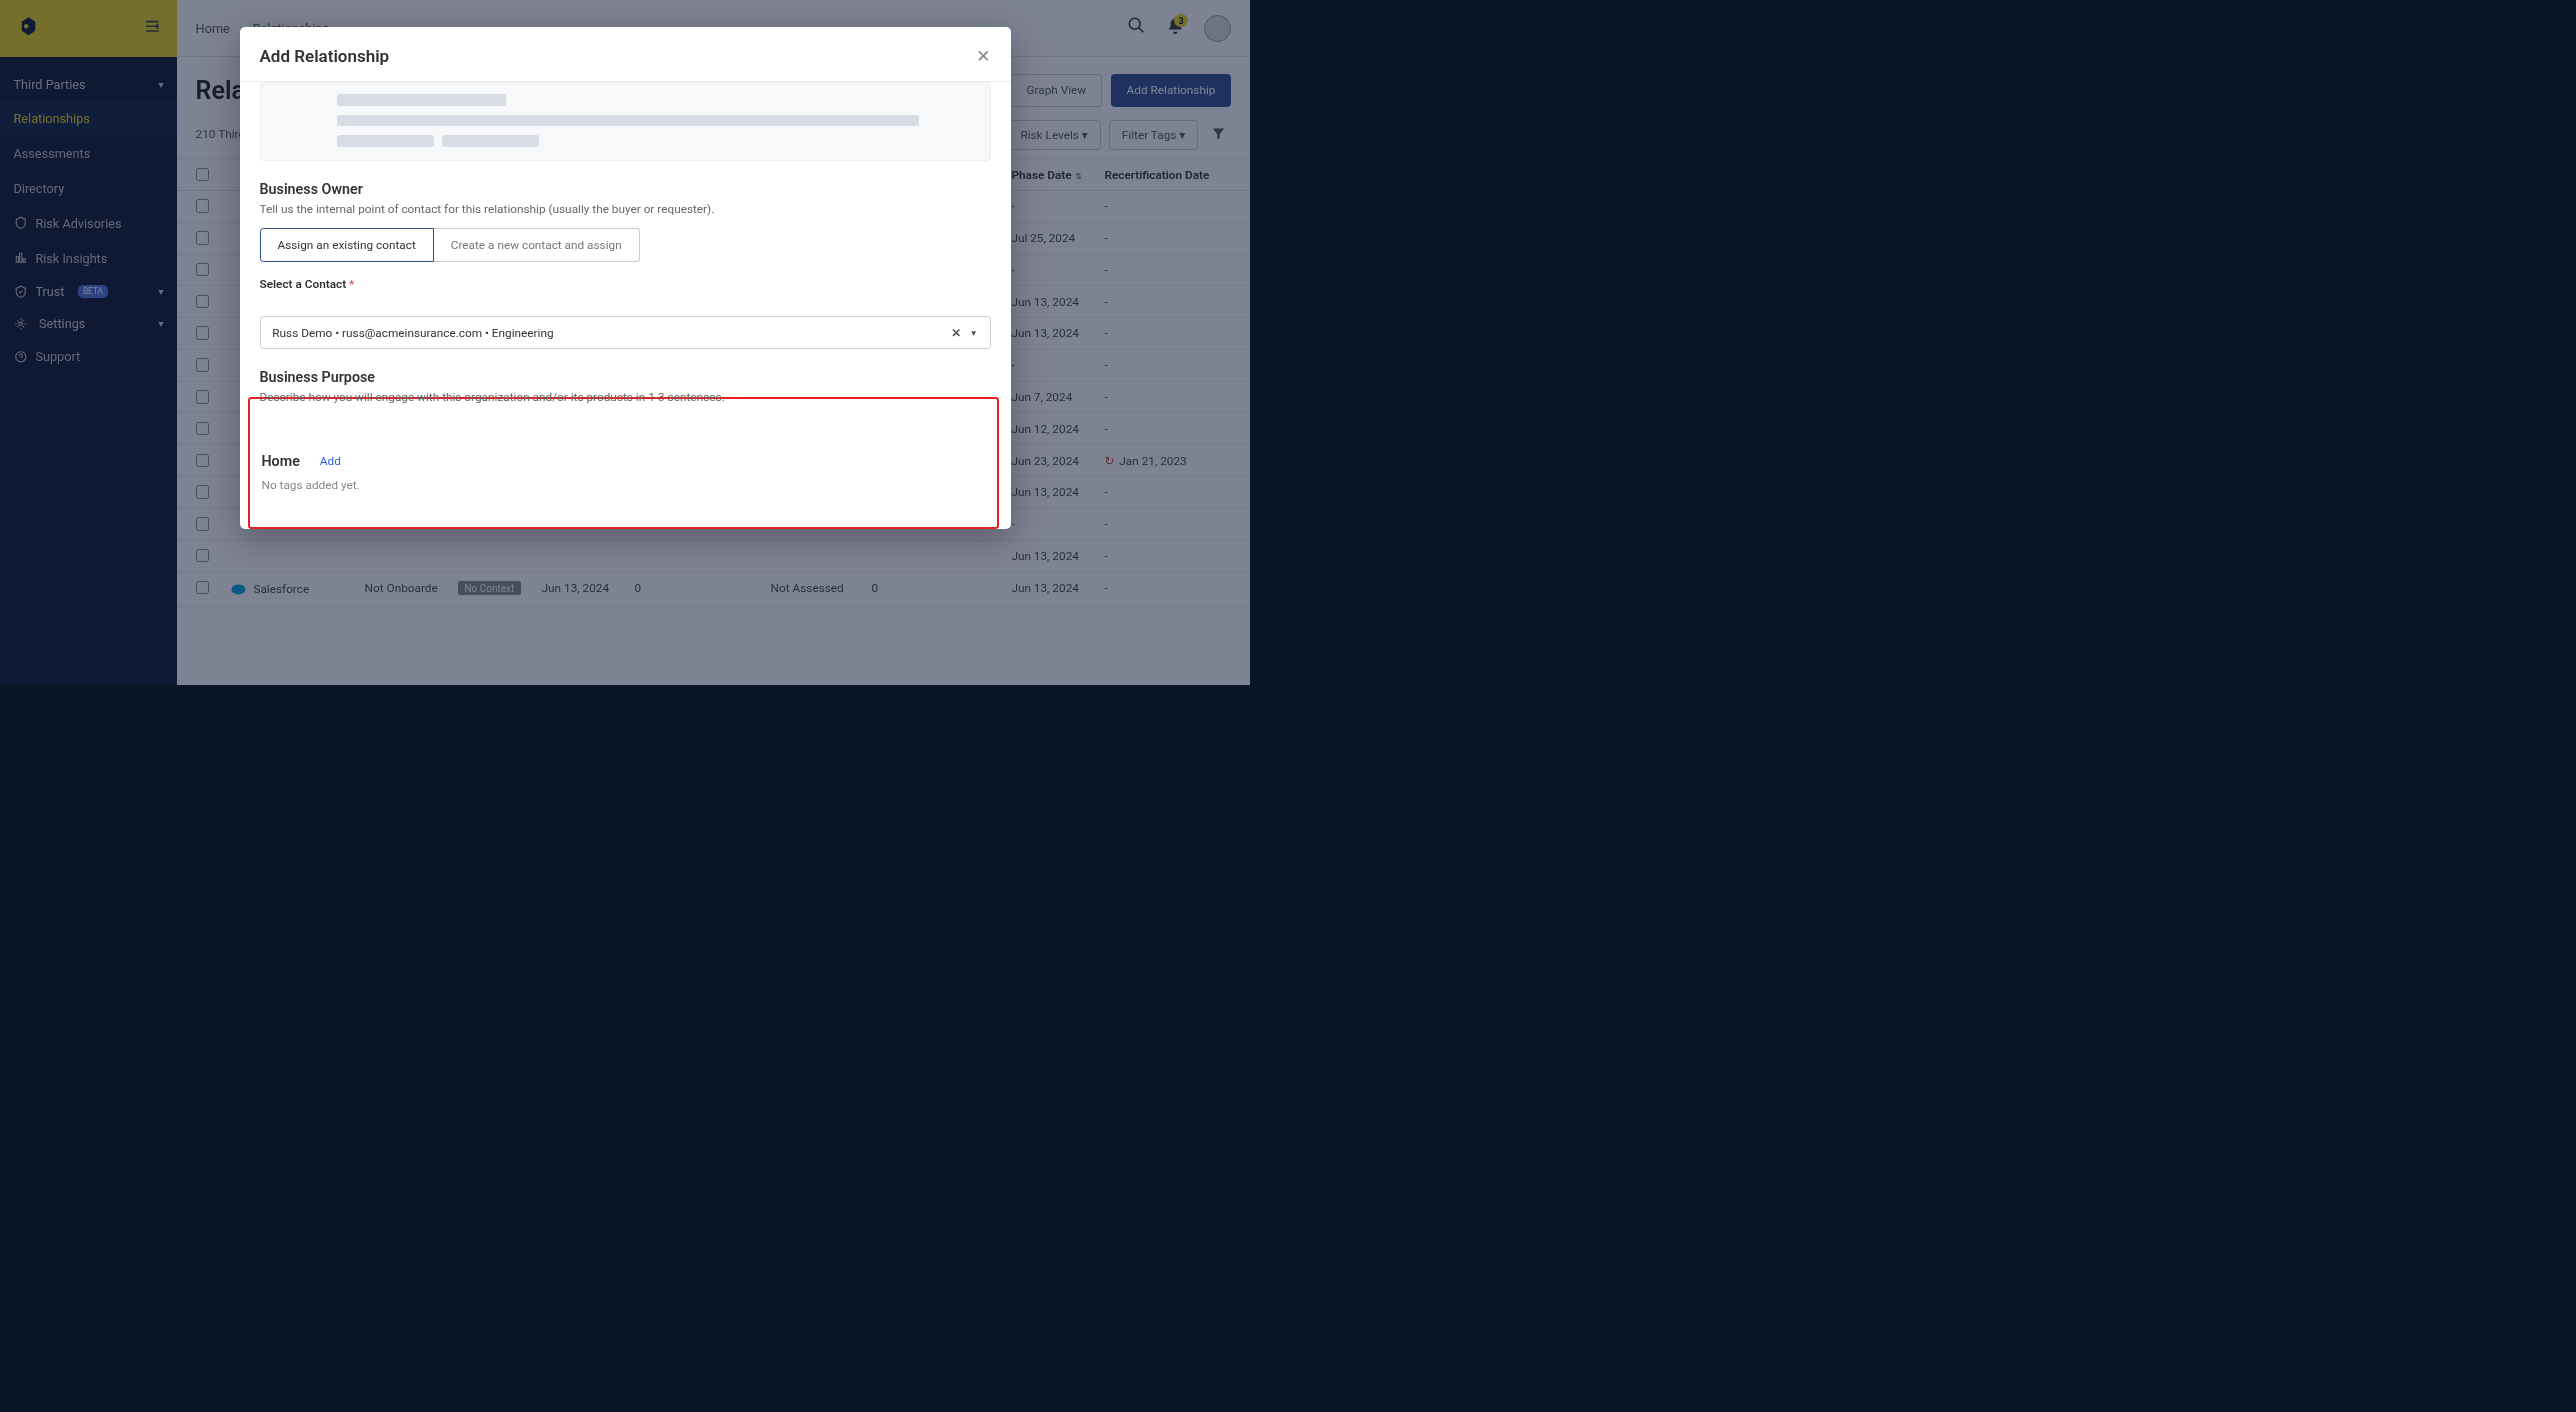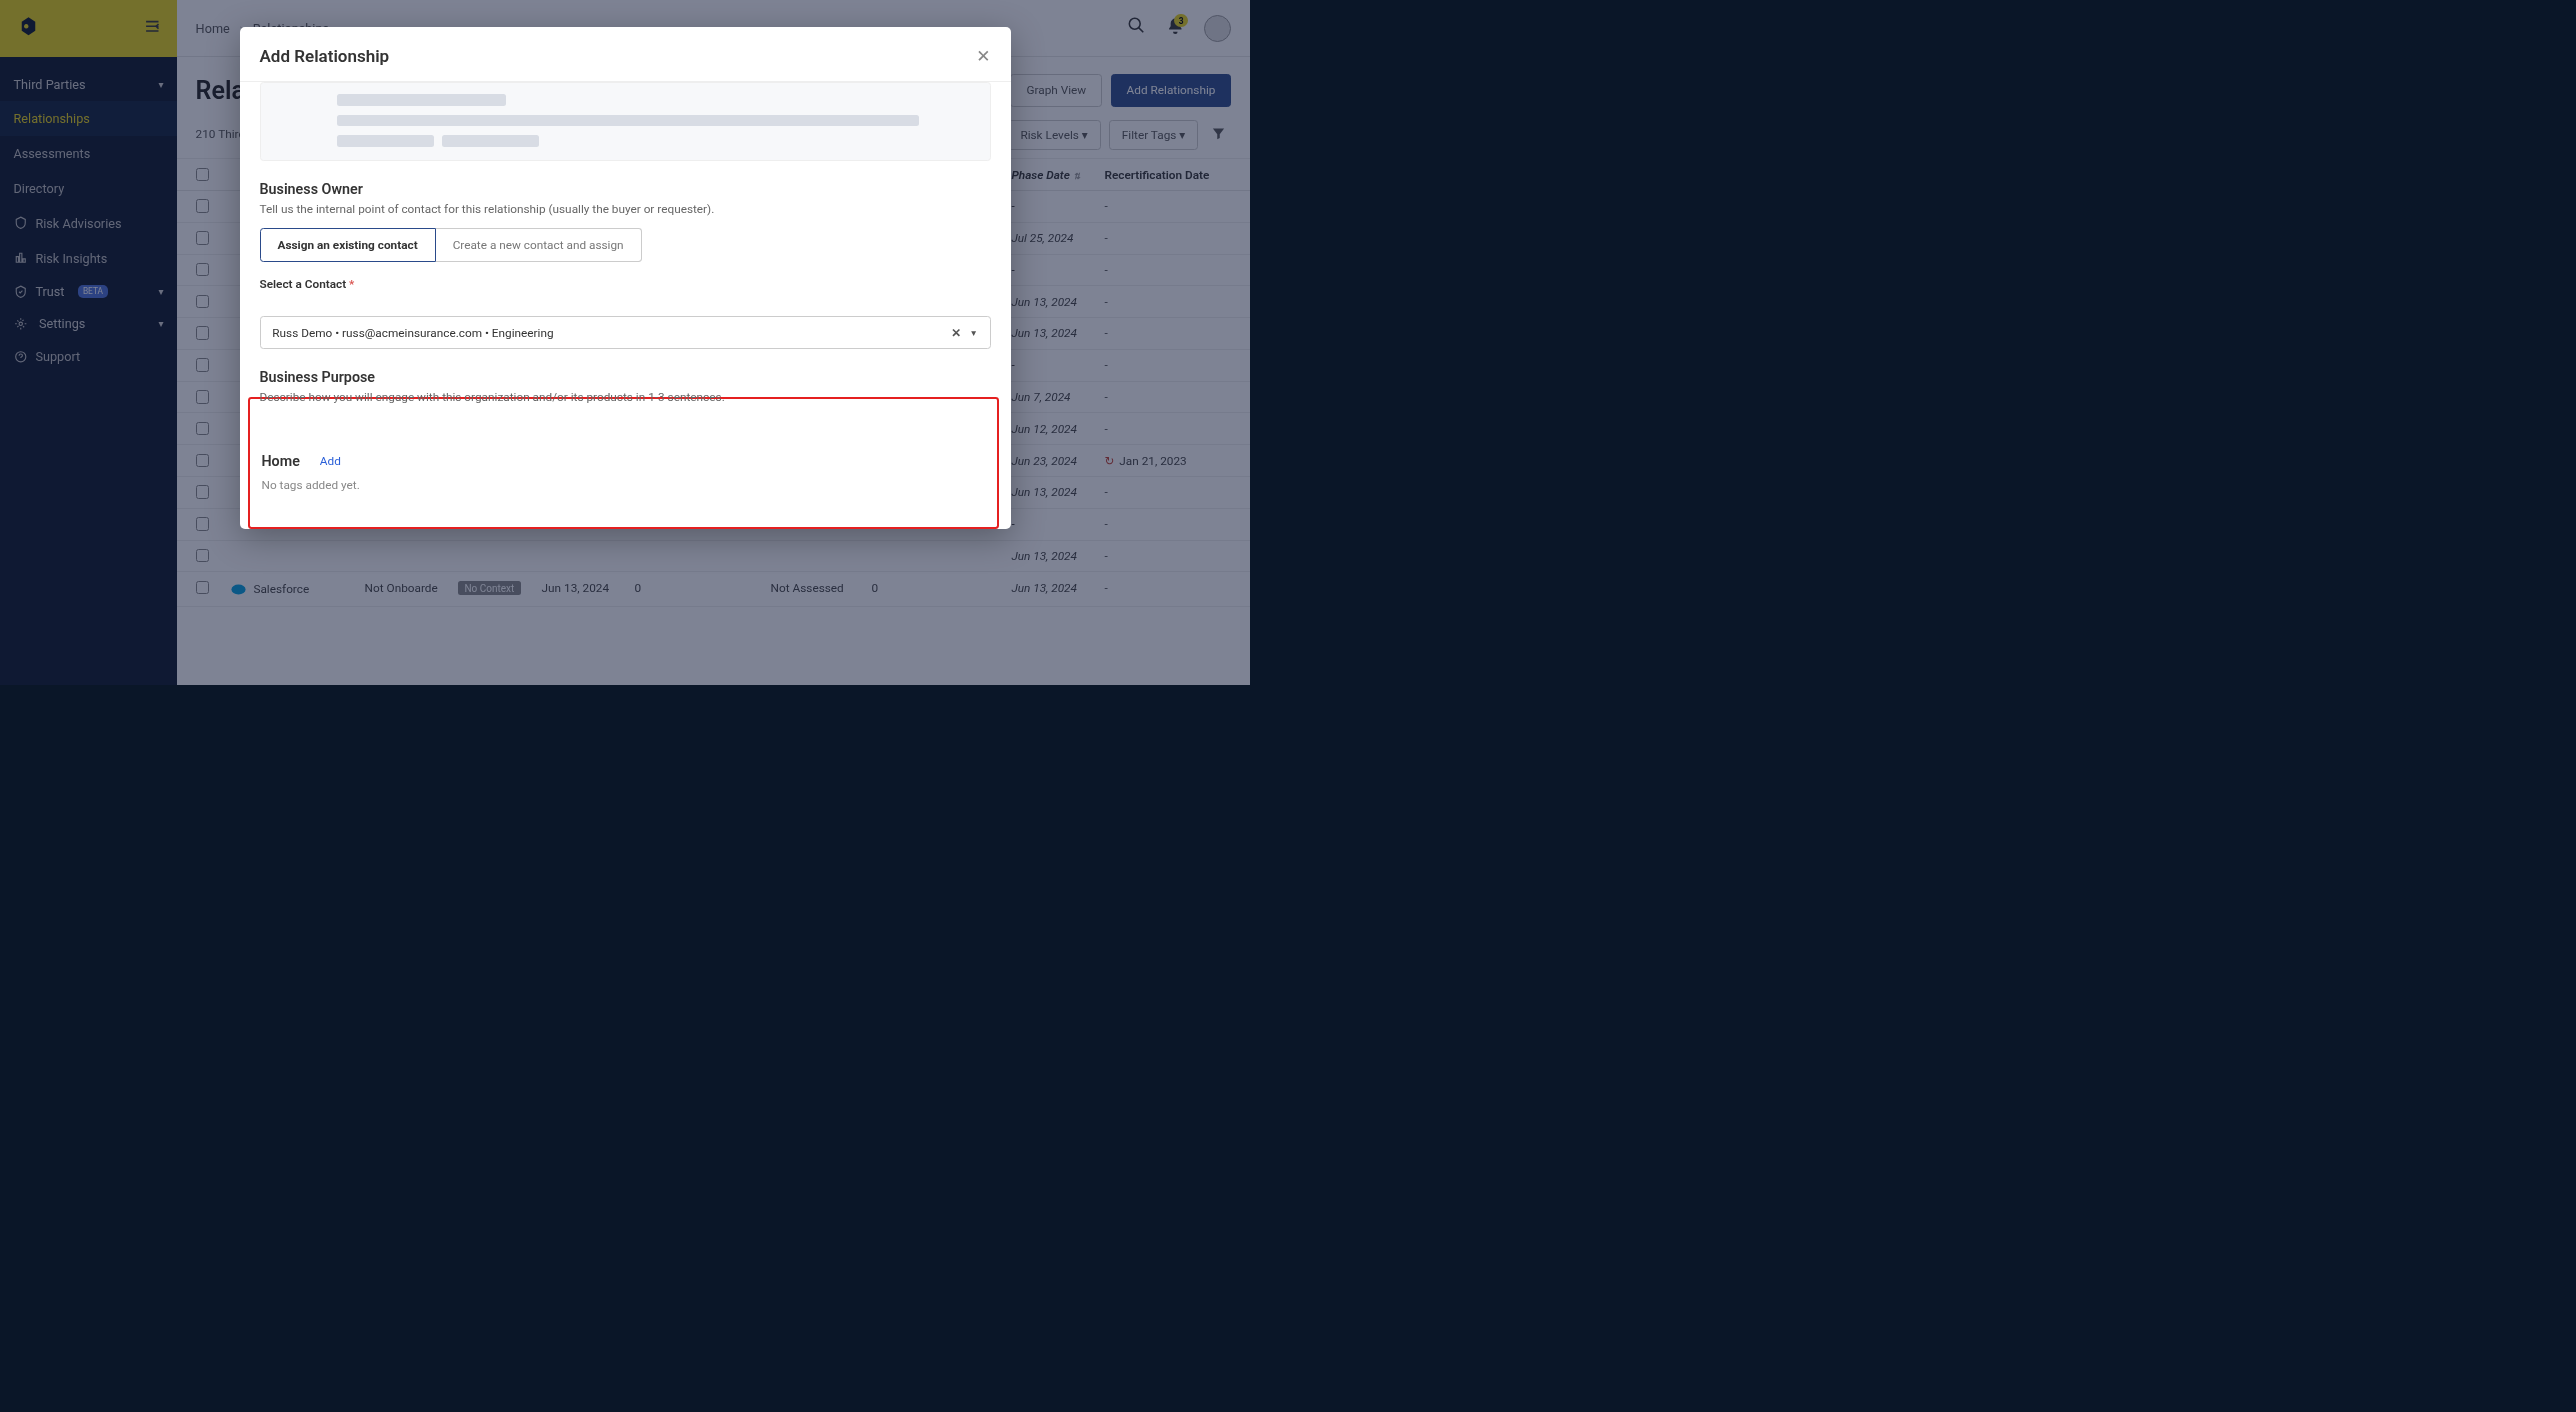--- a/index.html
+++ b/index.html
@@ -48,21 +48,21 @@
 .table-row { display: flex; border-bottom: 0.8px solid #eee; padding: 8.4px 18.6px; font-size: 11.8px; color: #444;}
 .col-check { width: 34px;}
 .col-name { width: 135px;}
 .col-status { width: 93px;}
 .col-context { width: 84px;}
 .col-date1 { width: 93px;}
 .col-num { width: 68px;}
 .col-assess { width: 101px;}
 .col-findings { width: 42px;}
 .col-blank { flex: 1;}
-.col-phase { width: 93px; font-style: italic;}
+.col-phase { width: 93px;}
 .col-recert { width: 127px;}
 .checkbox { width: 13.5px; height: 13.5px; border: 1.3px solid #888; border-radius: 2.5px;}
 .sort-ic { font-size: 8.4px; color: #999; margin-left: 3.4px;}
 .no-context { background: #888; color: #fff; padding: 1.7px 6.8px; font-size: 10px; border-radius: 2.5px;}
 .vendor-icon { width: 17px; height: 17px; margin-right: 6.8px; display: inline-block; vertical-align: middle;}
 .recert-ic { color: #c0392b; margin-right: 5px;}
 
 
 .overlay { position: absolute; inset: 0; background: rgba(20,30,60,0.55); display: flex; align-items: flex-start; justify-content: center; }
 .modal { width: 771px; background: #fff; border-radius: 5px; margin-top: 27px; box-shadow: 0 8.4px 34px rgba(0,0,0,0.3); display: flex; flex-direction: column; max-height: 630px;}
@@ -75,21 +75,21 @@
 .skel-line.w1 { width: 169px;}
 .skel-line.w2 { width: 582px;}
 .skel-row { display: flex; gap: 8.4px;}
 .skel-line.w3 { width: 97px; margin-bottom:0;}
 .skel-line.w4 { width: 97px; margin-bottom:0;}
 
 .section-title { font-size: 14.3px; font-weight: 600; color: #333; margin-bottom: 5px;}
 .section-desc { font-size: 11.8px; color: #666; margin-bottom: 11.8px;}
 .toggle-group { display: flex; margin-bottom: 15px;}
 .toggle-btn { padding: 9.3px 17px; border: 0.8px solid #ccc; background: #fff; font-size: 11.8px; color: #777;}
-.toggle-btn.active { border: 1.3px solid #2a4a8a; color: #333; font-weight: bold;}
+.toggle-btn.active { border: 1.3px solid #2a4a8a; color: #333;}
 .toggle-btn:first-child { border-radius: 3.4px 0 0 3.4px;}
 .toggle-btn:last-child { border-radius: 0 3.4px 3.4px 0; border-left: none;}
 .field-label { font-size: 11.8px; font-weight: 600; margin-bottom: 25px; color: #333;}
 .req-star { color: #d9534f;}
 .select-box { border: 0.8px solid #ccc; border-radius: 3.4px; padding: 8.4px 11.8px; display: flex; justify-content: space-between; align-items: center; margin-bottom: 20px;}
 .select-val { font-size: 11.8px; color: #333;}
 .select-icons { display: flex; gap: 8.4px; align-items: center; color: #555;}
 .clear-x-i { font-size: 11.8px; cursor:pointer; font-weight: bold;}
 .caret-i { font-size: 8.4px;}
 .textarea-box { width: 100%; border: 0.8px solid #ccc; border-radius: 3.4px; padding: 8.4px 11.8px; font-size: 11.8px; color: #999; min-height: 54px; resize: vertical; font-family: inherit;}

